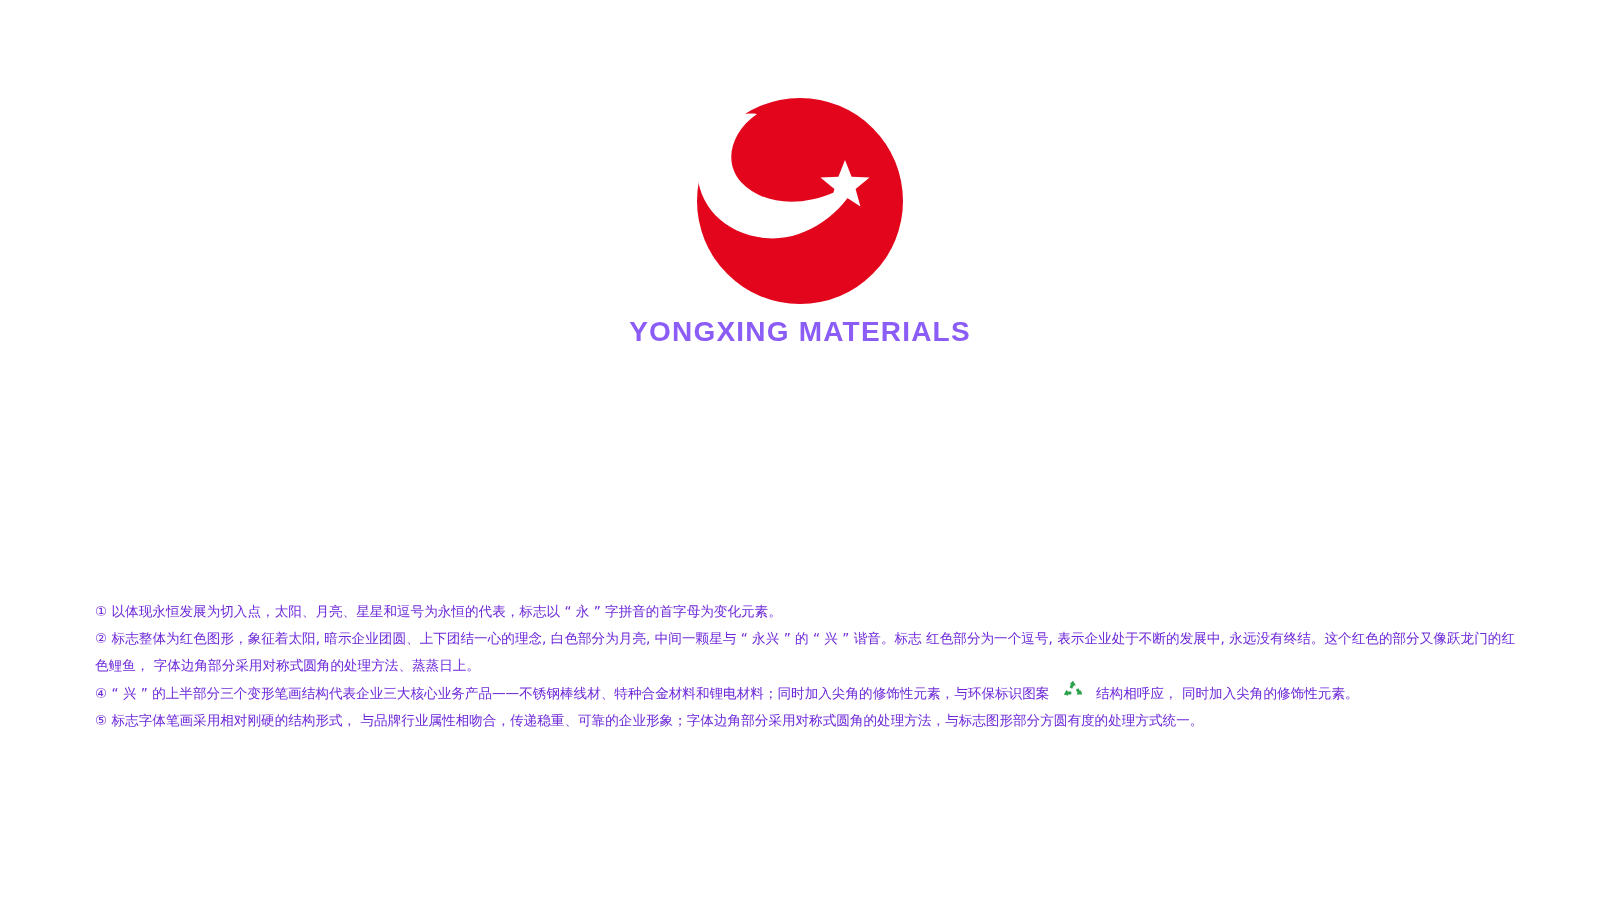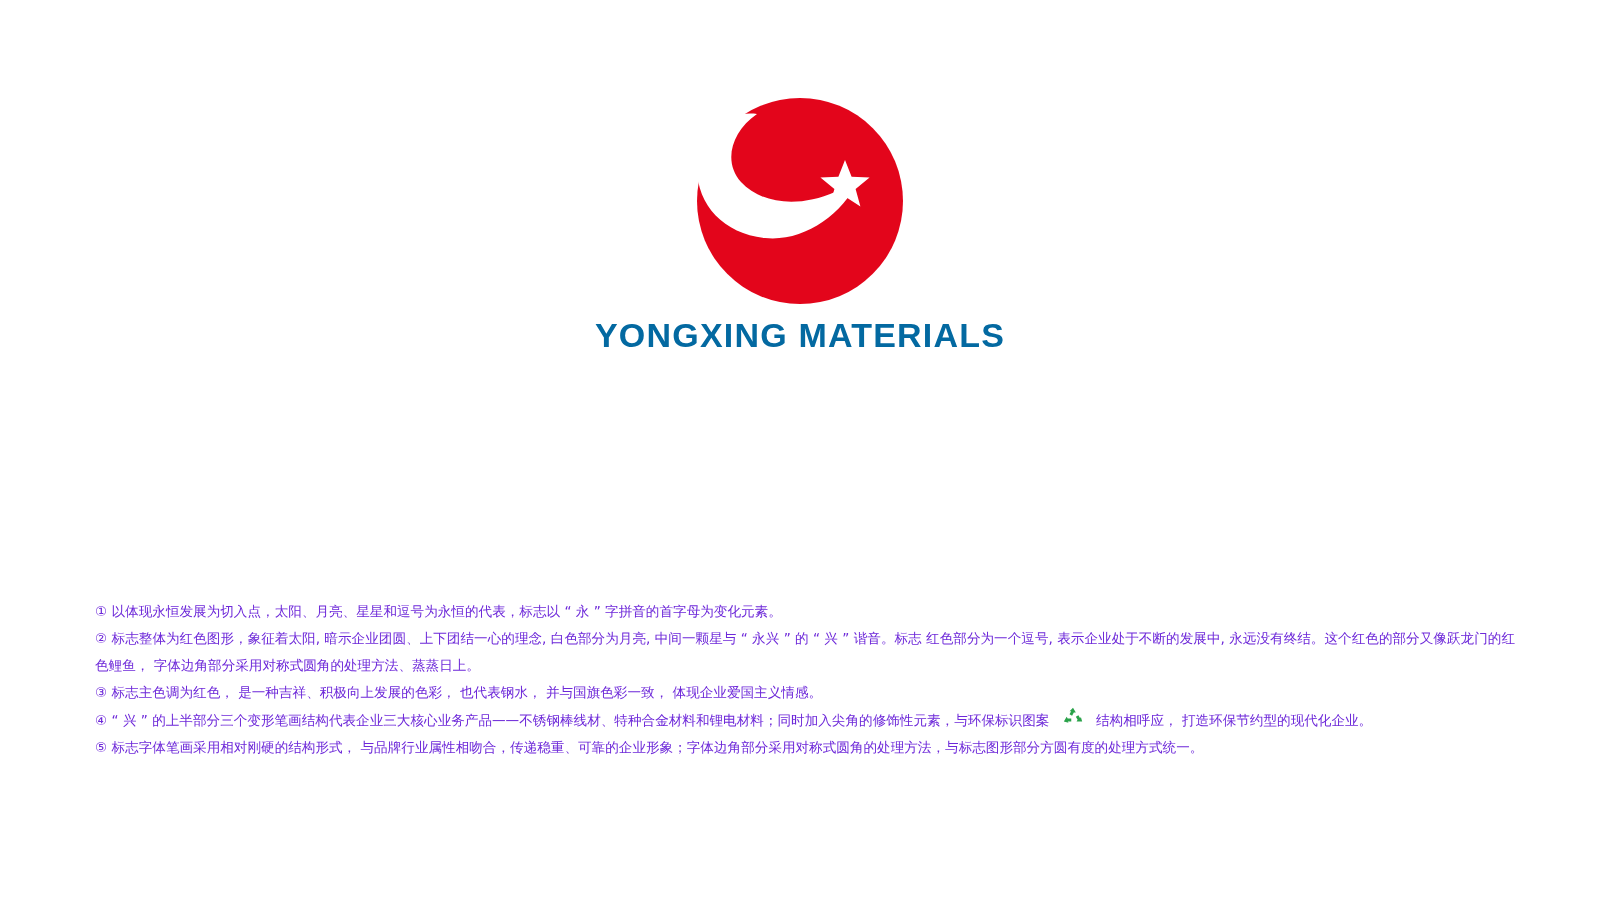--- a/index.html
+++ b/index.html
@@ -41,24 +41,24 @@
     font-size: 76px;
     font-weight: 700;
     letter-spacing: 6px;
     color: #17479e;
     line-height: 1;
     white-space: nowrap;
   }
   #wordmark-en {
     margin-top: 12px;
     font-family: "Liberation Sans", sans-serif;
-    font-size: 34px;
+    font-size: 28px;
     font-weight: 700;
     letter-spacing: 1.2px;
-    color: #0369a1;
+    color: #8b5cf6;
     line-height: 1;
     white-space: nowrap;
   }
 
   
   #notes {
     position: absolute;
     left: 95px;
     top: 598px;
     width: 1420px;
@@ -120,38 +120,34 @@
   <p class="note">
     <span class="num">①</span>
     <span>以体现永恒发展为切入点，太阳、月亮、星星和逗号为永恒的代表，标志以 “ 永 ” 字拼音的首字母为变化元素。</span>
   </p>
 
   <p class="note">
     <span class="num">②</span>
     <span>标志整体为红色图形，象征着太阳, 暗示企业团圆、上下团结一心的理念, 白色部分为月亮, 中间一颗星与 “ 永兴 ” 的 “ 兴 ” 谐音。标志 红色部分为一个逗号, 表示企业处于不断的发展中, 永远没有终结。这个红色的部分又像跃龙门的红色鲤鱼， 字体边角部分采用对称式圆角的处理方法、蒸蒸日上。</span>
   </p>
 
-  <p class="note">
-    <span class="num">③</span>
-    <span>标志主色调为红色， 是一种吉祥、积极向上发展的色彩， 也代表钢水， 并与国旗色彩一致， 体现企业爱国主义情感。</span>
-  </p>
 
   <p class="note">
     <span class="num">④</span>
     <span>“ 兴 ” 的上半部分三个变形笔画结构代表企业三大核心业务产品——不锈钢棒线材、特种合金材料和锂电材料；同时加入尖角的修饰性元素，与环保标识图案</span>
     <span class="recycle-wrap">
       <svg viewBox="0 0 24 24" width="22" height="22" aria-hidden="true">
         <g fill="#2aa24a">
           <path d="M12 1.8 L15.1 7.2 L12.9 7.2 L11.0 10.6 L8.2 9.0 L10.0 5.8 L8.3 5.8 Z"></path>
           <path d="M22.0 17.0 L15.9 17.0 L17.0 15.1 L15.1 11.7 L17.9 10.1 L19.8 13.4 L20.6 11.9 Z"></path>
           <path d="M2.0 17.0 L5.1 11.7 L6.2 13.6 L10.1 13.6 L10.1 16.9 L6.3 16.9 L7.1 18.4 Z"></path>
         </g>
       </svg>
     </span>
-    <span>结构相呼应， 打造环保节约型的现代化企业。</span>
+    <span>结构相呼应， 同时加入尖角的修饰性元素。</span>
   </p>
 
   <p class="note">
     <span class="num">⑤</span>
     <span>标志字体笔画采用相对刚硬的结构形式， 与品牌行业属性相吻合，传递稳重、可靠的企业形象；字体边角部分采用对称式圆角的处理方法，与标志图形部分方圆有度的处理方式统一。</span>
   </p>
 
 
 </div>
 

